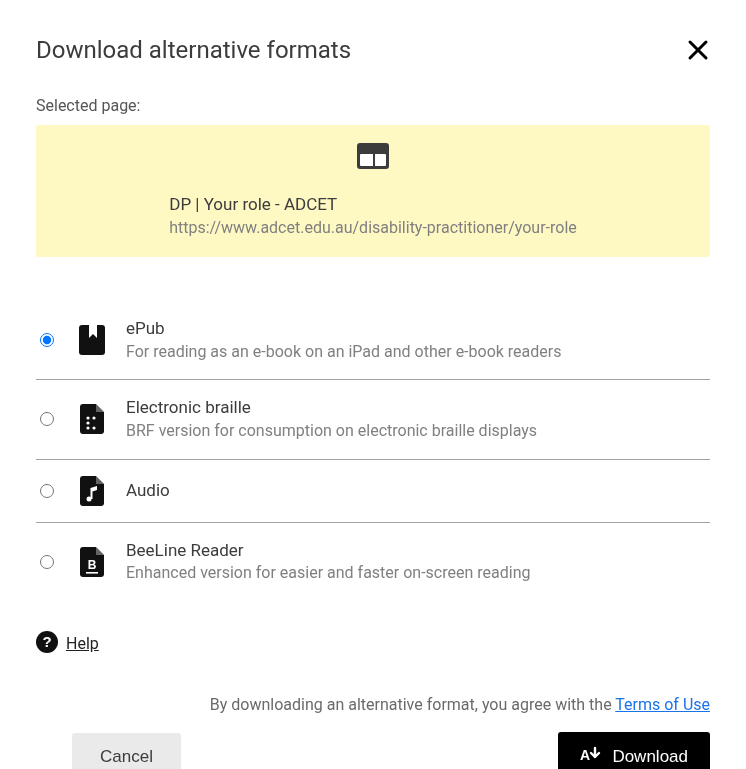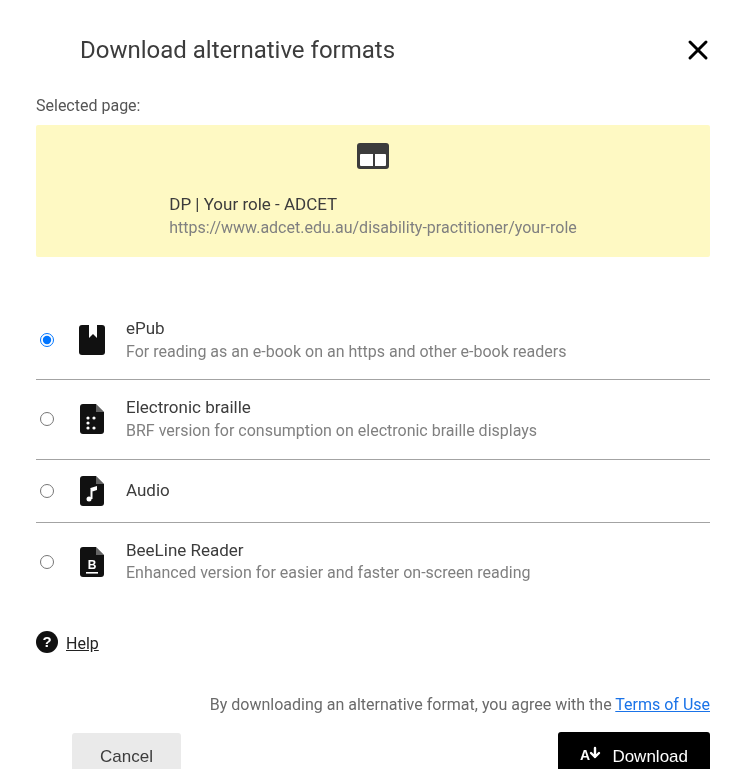--- a/index.html
+++ b/index.html
@@ -15,21 +15,20 @@
     .header {
       display: flex;
       justify-content: space-between;
       align-items: center;
       margin-bottom: 32px;
     }
     .title {
       font-size: 24px;
       font-weight: 400;
       color: #3c3c3c;
-      margin-left: 44px;
     }
     .close-btn {
       cursor: pointer;
       display: flex;
       align-items: center;
       justify-content: center;
     }
     .label {
       font-size: 16px;
       color: #555;
@@ -174,21 +173,21 @@
   <label class="option">
     <input type="radio" name="fmt" checked="" style="">
     <div class="option-icon">
       <svg width="26" height="30" viewBox="0 0 26 30">
         <rect x="0" y="0" width="26" height="30" rx="3" fill="#111"></rect>
         <path d="M10 0 L10 13 L14 9 L18 13 L18 0 Z" fill="#fff"></path>
       </svg>
     </div>
     <div class="option-text">
       <div class="option-name">ePub</div>
-      <div class="option-desc">For reading as an e-book on an https and other e-book readers</div>
+      <div class="option-desc">For reading as an e-book on an iPad and other e-book readers</div>
     </div>
   </label>
 
   <label class="option">
     <input type="radio" name="fmt" style="">
     <div class="option-icon">
       <svg width="24" height="30" viewBox="0 0 24 30">
         <path d="M0 3 Q0 0 3 0 L16 0 L24 8 L24 27 Q24 30 21 30 L3 30 Q0 30 0 27 Z" fill="#111"></path>
         <path d="M16 0 L16 8 L24 8 Z" fill="#fff" fill-opacity="0.35"></path>
         <circle cx="8" cy="14" r="1.6" fill="#fff"></circle>

